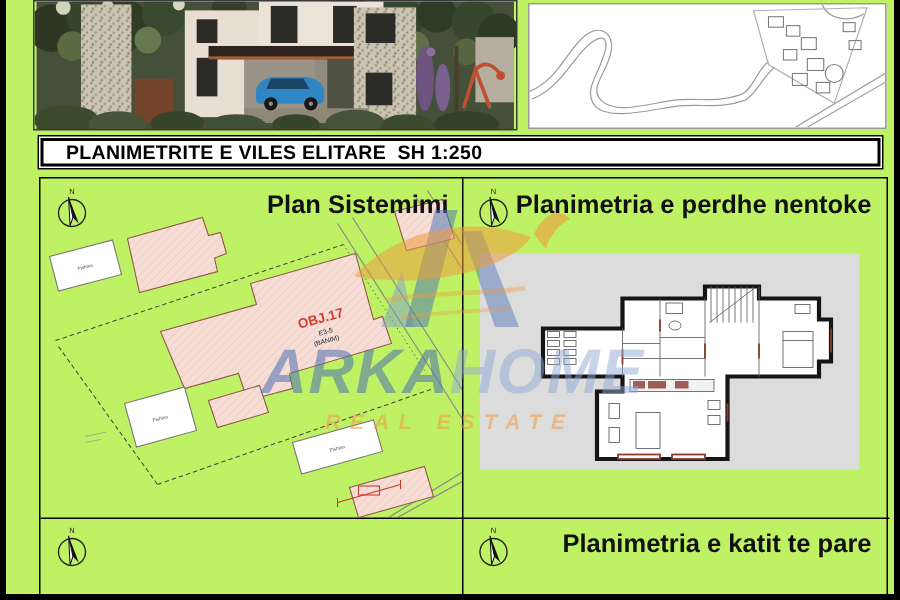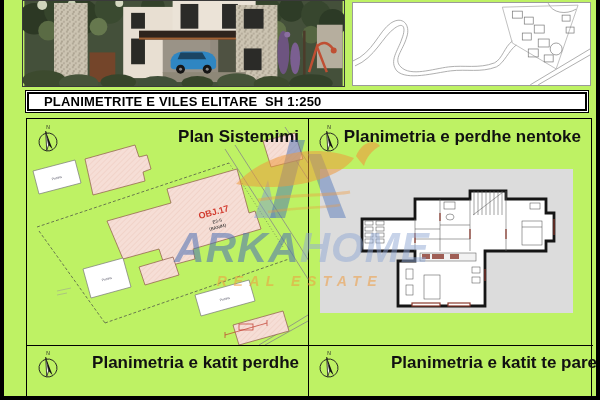--- a/index.html
+++ b/index.html
@@ -283,31 +283,30 @@
     <div class="q-label" style="left:300px;top:8px;width:254px;">Planimetria e perdhe nentoke</div>
 
     <svg class="compass" style="left:8px;top:230px;" viewBox="0 0 26 32">
       <text x="13" y="6" font-size="5" fill="#222" text-anchor="middle">N</text>
       <g transform="rotate(-12 13 19)">
         <circle cx="13" cy="19" r="9" fill="none" stroke="#222" stroke-width="0.9"></circle>
         <polygon points="13,8 16,27 13,22" fill="#111"></polygon>
         <polygon points="13,8 10,27 13,22" fill="#fff" stroke="#111" stroke-width="0.7"></polygon>
       </g>
     </svg>
-    <div class="q-label" style="left:60px;top:234px;width:212px;">Planimetria e katit perdhe</div>
 
     <svg class="compass" style="left:289px;top:230px;" viewBox="0 0 26 32">
       <text x="13" y="6" font-size="5" fill="#222" text-anchor="middle">N</text>
       <g transform="rotate(-12 13 19)">
         <circle cx="13" cy="19" r="9" fill="none" stroke="#222" stroke-width="0.9"></circle>
         <polygon points="13,8 16,27 13,22" fill="#111"></polygon>
         <polygon points="13,8 10,27 13,22" fill="#fff" stroke="#111" stroke-width="0.7"></polygon>
       </g>
     </svg>
-    <div class="q-label" style="left:316px;top:234px;width:254px;">Planimetria e katit te pare</div>
+    <div class="q-label" style="left:300px;top:234px;width:254px;">Planimetria e katit te pare</div>
   </div>
 
   <div class="watermark">
     <svg width="368" height="178" viewBox="0 0 368 178">
       <g>
         <polygon points="136,98 150,60 158,98" fill="#7f9bd0" fill-opacity="0.5"></polygon>
         <polygon points="152,98 172,20 187,20 167,98" fill="#4a6fb5" fill-opacity="0.5"></polygon>
         <polygon points="190,34 212,98 228,98 203,34" fill="#4a6fb5" fill-opacity="0.45"></polygon>
         <path d="M118,64 C150,30 200,24 236,38 C224,56 186,66 156,67 C138,67 126,66 118,64 Z" fill="#ef9a3e" fill-opacity="0.55"></path>
         <path d="M238,36 C244,22 256,18 262,26 C254,30 248,38 246,46 C243,42 240,39 238,36 Z" fill="#ef9a3e" fill-opacity="0.6"></path>

